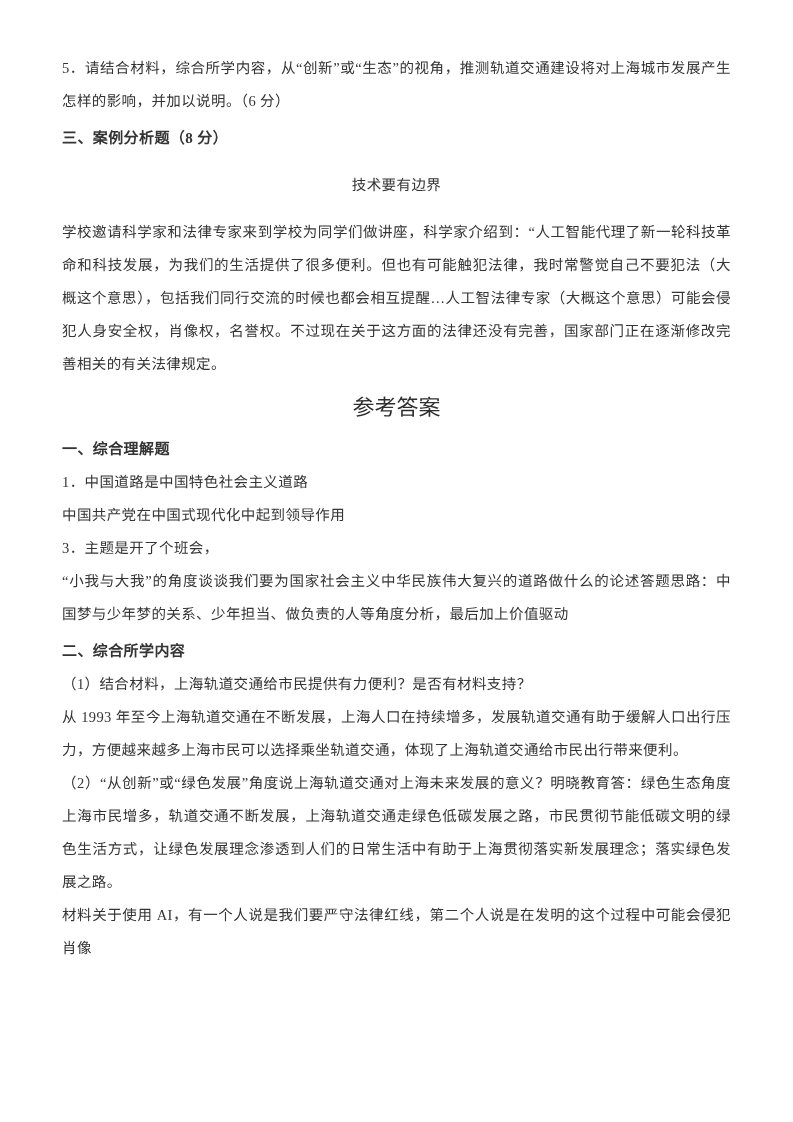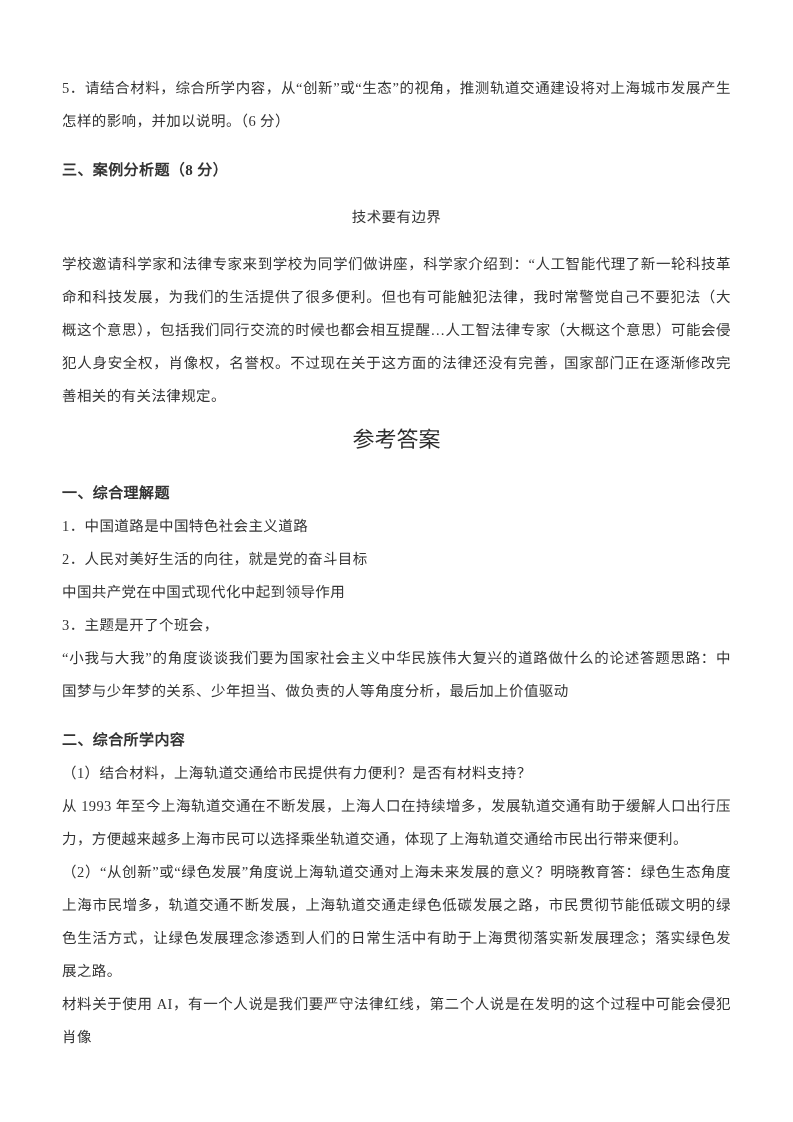--- a/index.html
+++ b/index.html
@@ -7,39 +7,39 @@
     padding: 0;
     background: #ffffff;
   }
   .page {
     position: relative;
     width: 793px;
     height: 1122px;
     margin: 0 auto;
     background: #ffffff;
     box-sizing: border-box;
-    padding: 72px 62px 40px 62px;
+    padding: 52px 62px 40px 62px;
     overflow: hidden;
     font-family: "Liberation Serif", "DejaVu Serif", serif;
     color: #343434;
   }
   .para {
     font-size: 14.5px;
     line-height: 33px;
     letter-spacing: 0.4px;
     text-align: justify;
     text-justify: inter-ideograph;
     margin: 0;
   }
   .heading {
     font-size: 15px;
     line-height: 33px;
     letter-spacing: 0.4px;
     font-weight: bold;
-    margin: 16px 0 0 0;
+    margin: 4px 0 0 0;
   }
   .center-line {
     font-size: 14.5px;
     line-height: 33px;
     letter-spacing: 0.4px;
     text-align: center;
     margin: 14px;
   }
   .answers-title {
     font-size: 22px;
@@ -54,21 +54,20 @@
 <body>
 
 <div class="page">
   <p class="para">5．请结合材料，综合所学内容，从“创新”或“生态”的视角，推测轨道交通建设将对上海城市发展产生怎样的影响，并加以说明。（6 分）</p>
   <p class="heading">三、案例分析题（8 分）</p>
   <p class="center-line">技术要有边界</p>
   <p class="para">学校邀请科学家和法律专家来到学校为同学们做讲座，科学家介绍到：“人工智能代理了新一轮科技革命和科技发展，为我们的生活提供了很多便利。但也有可能触犯法律，我时常警觉自己不要犯法（大概这个意思），包括我们同行交流的时候也都会相互提醒…人工智法律专家（大概这个意思）可能会侵犯人身安全权，肖像权，名誉权。不过现在关于这方面的法律还没有完善，国家部门正在逐渐修改完善相关的有关法律规定。</p>
   <p class="answers-title">参考答案</p>
   <p class="heading">一、综合理解题</p>
   <p class="para">1．中国道路是中国特色社会主义道路</p>
-  <p class="para">2．人民对美好生活的向往，就是党的奋斗目标</p>
   <p class="para">中国共产党在中国式现代化中起到领导作用</p>
   <p class="para">3．主题是开了个班会，</p>
   <p class="para">“小我与大我”的角度谈谈我们要为国家社会主义中华民族伟大复兴的道路做什么的论述答题思路：中国梦与少年梦的关系、少年担当、做负责的人等角度分析，最后加上价值驱动</p>
   <p class="heading">二、综合所学内容</p>
   <p class="para">（1）结合材料，上海轨道交通给市民提供有力便利？是否有材料支持？</p>
   <p class="para">从 1993 年至今上海轨道交通在不断发展，上海人口在持续增多，发展轨道交通有助于缓解人口出行压力，方便越来越多上海市民可以选择乘坐轨道交通，体现了上海轨道交通给市民出行带来便利。</p>
   <p class="para">（2）“从创新”或“绿色发展”角度说上海轨道交通对上海未来发展的意义？明晓教育答：绿色生态角度上海市民增多，轨道交通不断发展，上海轨道交通走绿色低碳发展之路，市民贯彻节能低碳文明的绿色生活方式，让绿色发展理念渗透到人们的日常生活中有助于上海贯彻落实新发展理念；落实绿色发展之路。</p>
   <p class="para">材料关于使用 AI，有一个人说是我们要严守法律红线，第二个人说是在发明的这个过程中可能会侵犯肖像</p>
 </div>
 

